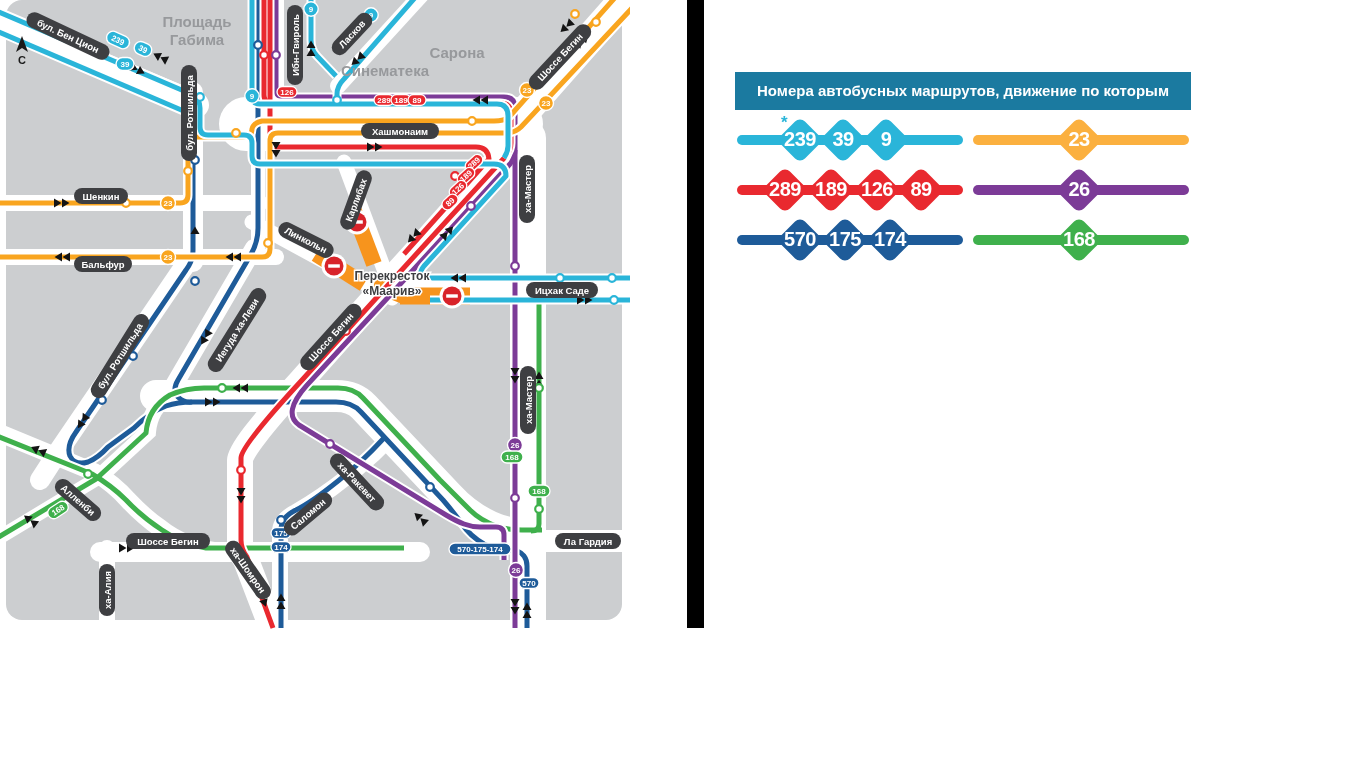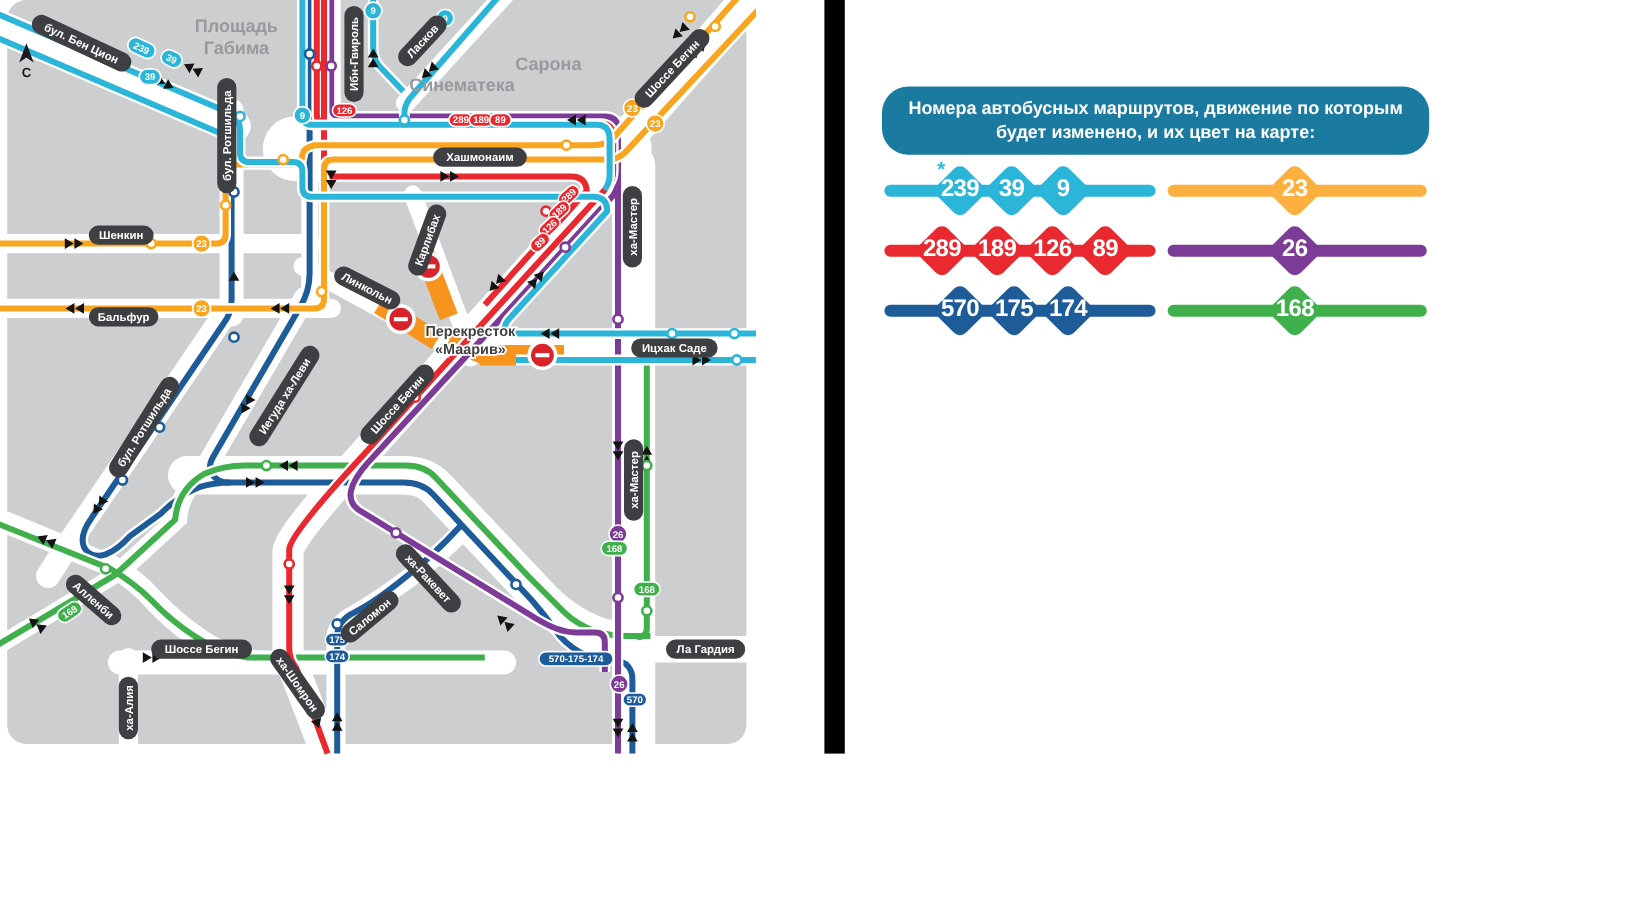--- a/index.html
+++ b/index.html
@@ -2,21 +2,21 @@
 <html><head>
 <meta charset="utf-8">
 <style>
   html,body{margin:0;padding:0;background:#fff;width:1366px;height:768px;
     font-family:"Liberation Sans",sans-serif;}
   .stage{position:relative;width:1366px;height:768px;overflow:hidden;background:#fff;}
   .map-panel{position:absolute;left:0;top:0;width:630px;height:630px;}
   .divider{position:absolute;left:687px;top:0;width:17px;height:628px;background:#000;}
   .legend{position:absolute;left:735px;top:72px;width:456px;}
   .legend-header{background:#1B7AA0;color:#fff;text-align:center;font-weight:bold;
-    font-size:15px;line-height:1.3;padding:9px 6px;border-radius:22px;}
+    font-size:15px;line-height:1.3;padding:9px 6px;}
   .legend-rows{position:relative;margin-top:5px;height:160px;}
   .lrow{position:absolute;left:0;width:456px;height:50px;}
   .lbar{position:absolute;height:10px;border-radius:5px;top:20px;}
   .lbar.left{left:2px;width:226px;}
   .lbar.right{left:238px;width:216px;}
   .diamond{position:absolute;width:33px;height:33px;border-radius:7px;top:25px;
     transform:translate(-50%,-50%) rotate(45deg);}
   .dnum{position:absolute;top:25px;transform:translate(-50%,-54%);color:#fff;
     font-weight:bold;font-size:20px;letter-spacing:-0.5px;white-space:nowrap;}
   .star{position:absolute;font-weight:bold;font-size:17px;top:-2px;}
@@ -481,21 +481,20 @@
       <text x="0" y="16" text-anchor="middle" font-size="11" fill="#1a1a1a">С</text>
     </g>
   </svg>
   </div>
 
   <div class="divider"></div>
 
   <div class="legend">
     <div class="legend-header">
       <div>Номера автобусных маршрутов, движение по которым</div>
-      <div>будет изменено, и их цвет на карте:</div>
     </div>
 
     <div class="legend-rows">
 
       <div class="lrow" style="top:0px">
         <div class="lbar left" style="background:#2AB5D9"></div>
         <span class="star" style="left:46px;color:#2AB5D9">*</span>
         <div class="diamond" style="left:65px;background:#2AB5D9"></div>
         <div class="diamond" style="left:108px;background:#2AB5D9"></div>
         <div class="diamond" style="left:151px;background:#2AB5D9"></div>

